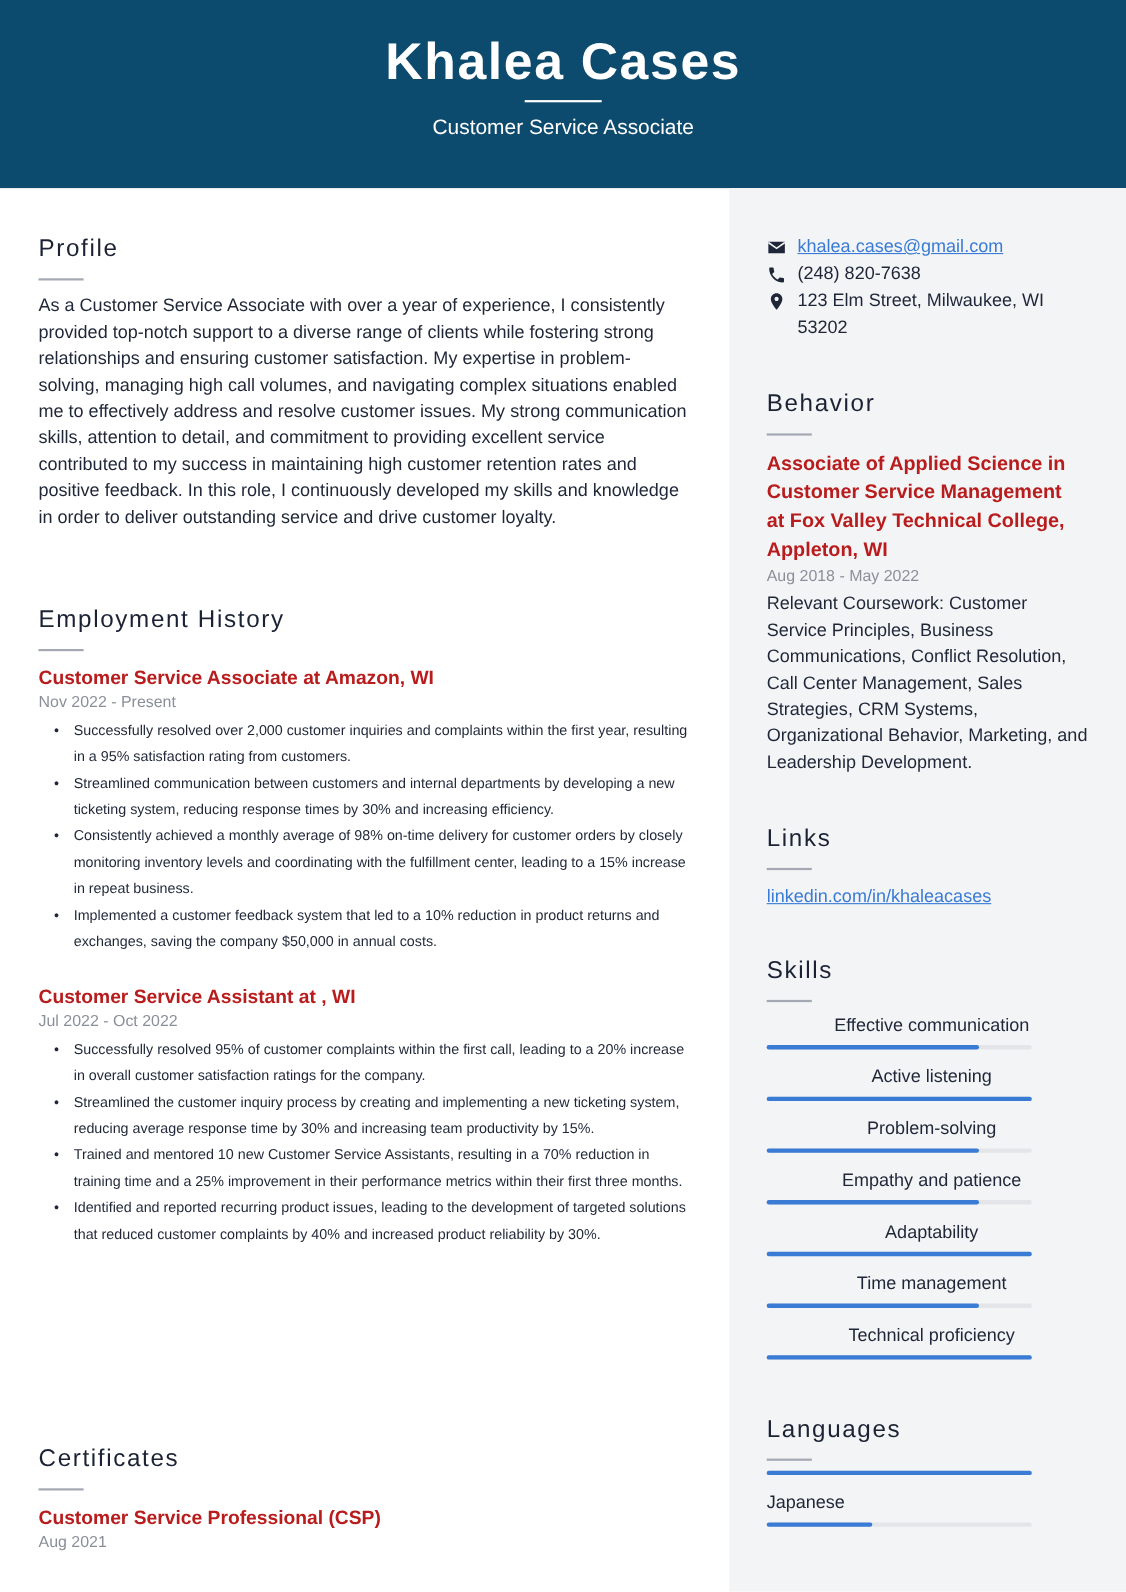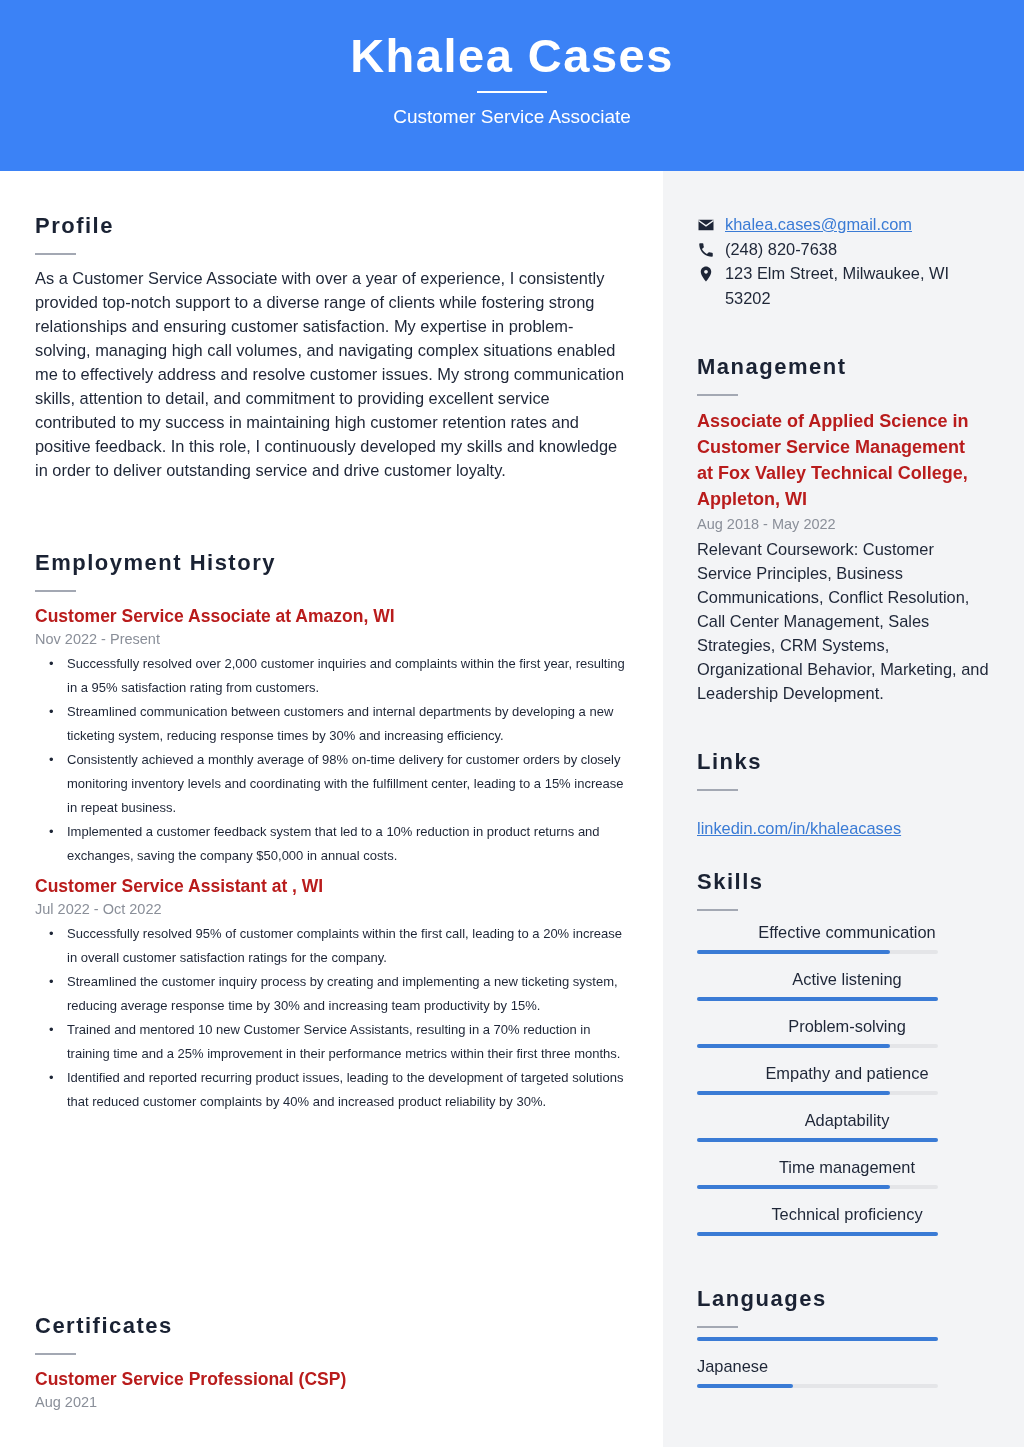--- a/index.html
+++ b/index.html
@@ -8,21 +8,21 @@
 
     .header { position: absolute; left: 0; top: 0; width: 1024px; height: 171px; background: #841a42; text-align: center; }
     .header .name { position: absolute; left: 0; right: 0; top: 28px; font-size: 47px; font-weight: bold; color: #ffffff; letter-spacing: 1.5px; }
     .header .rule { position: absolute; left: 477px; top: 91px; width: 70px; height: 2px; background: #ffffff; }
     .header .job { position: absolute; left: 0; right: 0; top: 106px; font-size: 19px; color: #ffffff; }
 
     .sidebar { position: absolute; left: 663px; top: 171px; width: 361px; height: 1276px; background: #f3f4f6; }
 
     .main { position: absolute; left: 35px; top: 171px; width: 590px; }
 
-    .section-title { font-size: 22px; font-weight: bold; letter-spacing: 1.5px; color: #1a2233; }
+    .section-title { font-size: 22px; font-weight: normal; letter-spacing: 1.5px; color: #1a2233; }
     .section-rule { width: 41px; height: 2px; background: #a3a8b3; margin-top: 14px; }
 
     .body-text { font-size: 16.4px; line-height: 24px; color: #1e2637; }
     .entry-title { font-size: 17.5px; font-weight: bold; color: #b91c1c; line-height: 24px; }
     .entry-date { font-size: 14.5px; color: #8a8f99; line-height: 22px; }
 
     ul.bullets { list-style: none; margin-left: 14px; }
     ul.bullets li { position: relative; padding-left: 18px; font-size: 13px; line-height: 24px; color: #1e2637; }
     ul.bullets li::before { content: "•"; position: absolute; left: 0; top: 0; }
 
@@ -31,21 +31,21 @@
     a.link { color: #3a7bd5; text-decoration: underline; }
 
     .skill { margin-bottom: 0; }
     .skill-label { font-size: 16.4px; line-height: 24px; color: #1e2637; }
     .bar-track { position: relative; width: 241px; height: 4px; background: #e4e5e8; border-radius: 2px; margin-top: 6px; margin-bottom: 13px; }
     .bar-fill { position: absolute; left: 0; top: 0; height: 4px; background: #3a7bd5; border-radius: 2px; }
   </style>
 </head>
 <body>
 
-<div class="header" style="background: #3b82f6;">
+<div class="header" style="background: #0c4a6e;">
   <div class="name">Khalea Cases</div>
   <div class="rule"></div>
   <div class="job">Customer Service Associate</div>
 </div>
 
 <div class="sidebar">
   <div style="position:absolute; left:34px; top:41px; width:300px;">
     <div class="contact-row">
       <svg class="ic" viewBox="0 0 24 24">
           <path d="M2 5h20v14H2z" fill="#1e2637"></path>
@@ -61,31 +61,31 @@
     </div>
     <div class="contact-row" style="width:270px;">
       <svg class="ic" viewBox="0 0 24 24">
           <path d="M12 2C8.1 2 5 5.1 5 9c0 5.2 7 13 7 13s7-7.8 7-13c0-3.9-3.1-7-7-7zm0 9.5c-1.4 0-2.5-1.1-2.5-2.5S10.6 6.5 12 6.5s2.5 1.1 2.5 2.5-1.1 2.5-2.5 2.5z" fill="#1e2637"></path>
         </svg>
       <span>123 Elm Street, Milwaukee, WI 53202</span>
     </div>
   </div>
 
   <div style="position:absolute; left:34px; top:183px; width:300px;">
-    <div class="section-title">Management</div>
+    <div class="section-title">Behavior</div>
     <div class="section-rule"></div>
     <div class="entry-title" style="margin-top:12px; font-size:18px; line-height:26px; width:285px;">Associate of Applied Science in Customer Service Management at Fox Valley Technical College, Appleton, WI</div>
     <div class="entry-date" style="margin-top:1px;">Aug 2018 - May 2022</div>
     <div class="body-text" style="margin-top:2px; width:295px;">Relevant Coursework: Customer Service Principles, Business Communications, Conflict Resolution, Call Center Management, Sales Strategies, CRM Systems, Organizational Behavior, Marketing, and Leadership Development.</div>
   </div>
 
   <div style="position:absolute; left:34px; top:578px; width:300px;">
     <div class="section-title">Links</div>
     <div class="section-rule"></div>
-    <div class="body-text" style="margin-top:25px;">
+    <div class="body-text" style="margin-top:12px;">
       <a class="link">linkedin.com/in/khaleacases</a>
     </div>
   </div>
 
   <div style="position:absolute; left:34px; top:698px; width:300px;">
     <div class="section-title">Skills</div>
     <div class="section-rule"></div>
     <div id="skills-list" style="margin-top:9px;text-align:center;">
         <div class="skill">
           <div class="skill-label">Effective communication</div>
@@ -166,21 +166,21 @@
         <div>
           <div class="entry-title">Customer Service Associate at Amazon, WI</div>
           <div class="entry-date" style="margin-top: 0px;">Nov 2022 - Present</div>
           <ul class="bullets" style="margin-top: 2px;">
             <li>Successfully resolved over 2,000 customer inquiries and complaints within the first year, resulting in a 95% satisfaction rating from customers.</li>
             <li>Streamlined communication between customers and internal departments by developing a new ticketing system, reducing response times by 30% and increasing efficiency.</li>
             <li>Consistently achieved a monthly average of 98% on-time delivery for customer orders by closely monitoring inventory levels and coordinating with the fulfillment center, leading to a 15% increase in repeat business.</li>
             <li>Implemented a customer feedback system that led to a 10% reduction in product returns and exchanges, saving the company $50,000 in annual costs.</li>
           </ul>
         </div>
-        <div style="margin-top: 6px;">
+        <div style="margin-top: 26px;">
           <div class="entry-title">Customer Service Assistant at , WI</div>
           <div class="entry-date" style="margin-top: 0px;">Jul 2022 - Oct 2022</div>
           <ul class="bullets" style="margin-top: 2px;">
             <li>Successfully resolved 95% of customer complaints within the first call, leading to a 20% increase in overall customer satisfaction ratings for the company.</li>
             <li>Streamlined the customer inquiry process by creating and implementing a new ticketing system, reducing average response time by 30% and increasing team productivity by 15%.</li>
             <li>Trained and mentored 10 new Customer Service Assistants, resulting in a 70% reduction in training time and a 25% improvement in their performance metrics within their first three months.</li>
             <li>Identified and reported recurring product issues, leading to the development of targeted solutions that reduced customer complaints by 40% and increased product reliability by 30%.</li>
           </ul>
         </div>
       </div>

